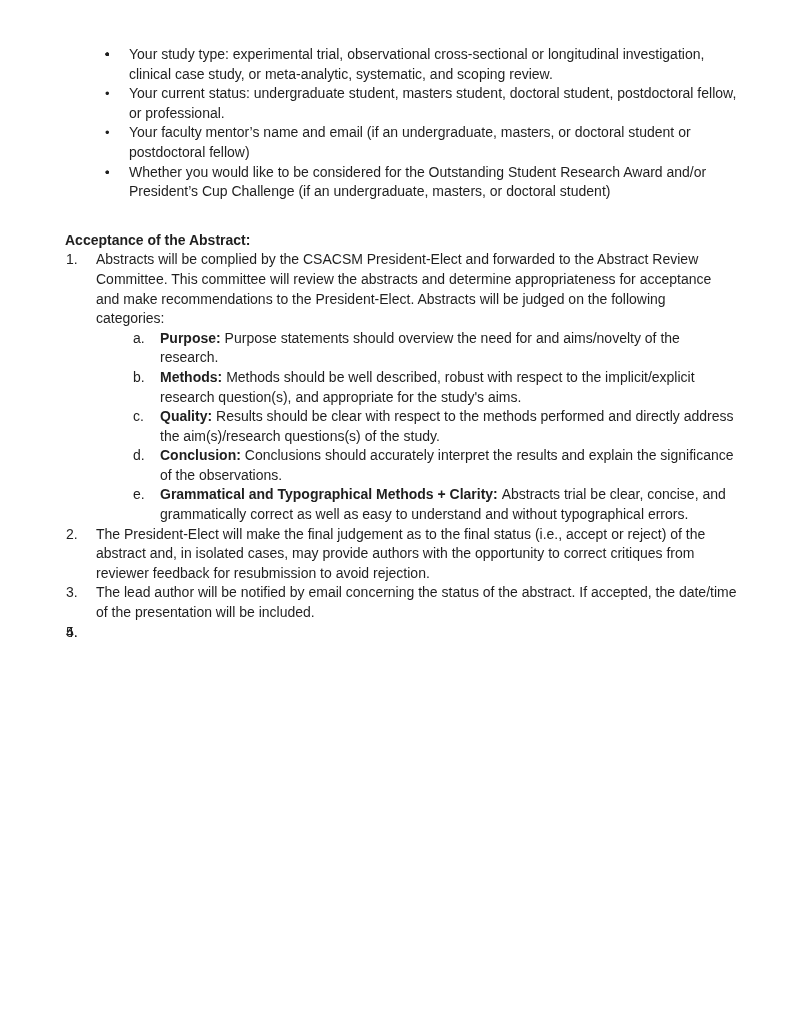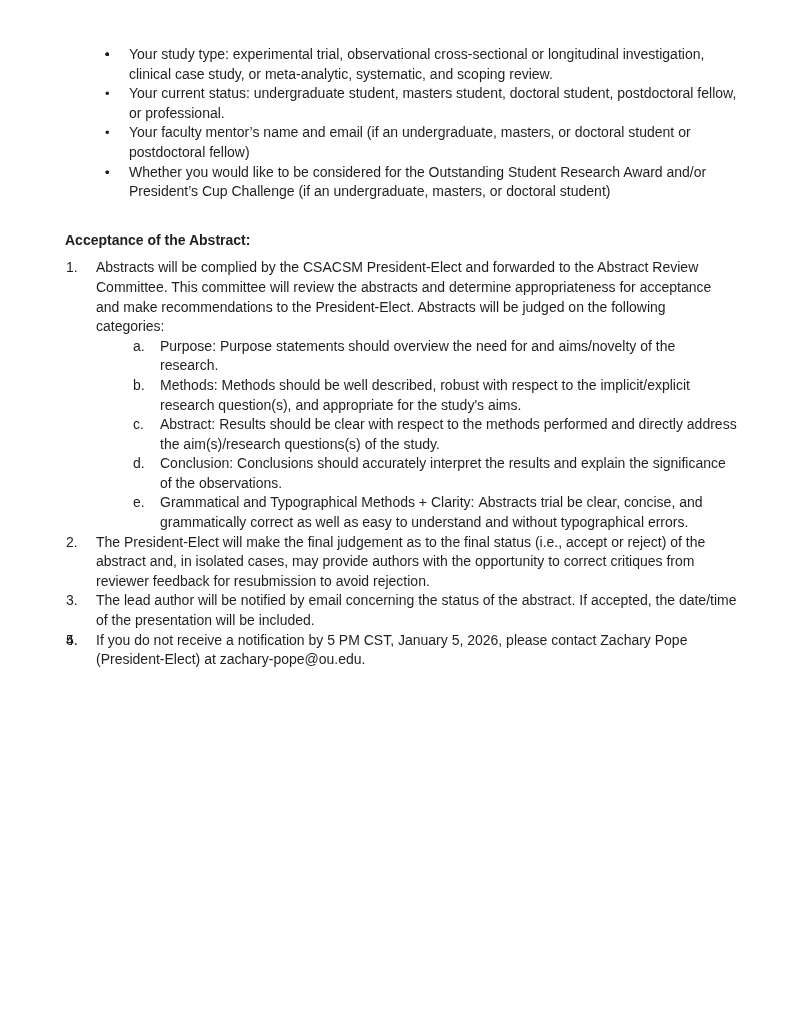--- a/index.html
+++ b/index.html
@@ -28,31 +28,31 @@
   .bullet-item { position: relative; padding-left: 64px; }
   .bullet-marker {
     position: absolute;
     left: 40px;
     top: 0;
     font-size: 13px;
   }
   
   .section-heading {
     font-weight: bold;
-    margin: 29px 0 8px 0;
+    margin: 29px 0 0 0;
   }
   
   .numbered-list { margin: 0; padding: 0; list-style: none; }
   .numbered-item { position: relative; padding-left: 31px; }
   .item-number { position: absolute; left: 1px; top: 0; }
   
   .criteria-list { margin: 0; padding: 0; list-style: none; }
   .criteria-item { position: relative; padding-left: 64px; }
   .criteria-letter { position: absolute; left: 37px; top: 0; }
-  .criteria-label { font-weight: normal; margin-right: 0.28em; }
+  .criteria-label { font-weight: bold; margin-right: 0.28em; }
 </style>
 </head>
 <body>
 
 <div class="page">
 
   <ul class="bullet-list">
     <li class="bullet-item"><span class="bullet-marker">•</span></li>
     <li class="bullet-item"><span class="bullet-marker">•</span></li>
     <li class="bullet-item"><span class="bullet-marker">•</span></li>
@@ -65,37 +65,37 @@
 
   <p class="section-heading">Acceptance of the Abstract:</p>
 
   <ol class="numbered-list">
 
     <li class="numbered-item">
       <span class="item-number">1.</span><span>Abstracts will be complied by the CSACSM President-Elect and forwarded to the Abstract Review Committee. This committee will review the abstracts and determine appropriateness for acceptance and make recommendations to the President-Elect. Abstracts will be judged on the following categories:</span>
       <ol class="criteria-list">
         <li class="criteria-item"><span class="criteria-letter">a.</span><span class="criteria-label">Purpose:</span><span>Purpose statements should overview the need for and aims/novelty of the research.</span></li>
         <li class="criteria-item"><span class="criteria-letter">b.</span><span class="criteria-label">Methods:</span><span>Methods should be well described, robust with respect to the implicit/explicit research question(s), and appropriate for the study's aims.</span></li>
-        <li class="criteria-item"><span class="criteria-letter">c.</span><span class="criteria-label">Abstract:</span><span>Results should be clear with respect to the methods performed and directly address the aim(s)/research questions(s) of the study.</span></li>
+        <li class="criteria-item"><span class="criteria-letter">c.</span><span class="criteria-label">Quality:</span><span>Results should be clear with respect to the methods performed and directly address the aim(s)/research questions(s) of the study.</span></li>
         <li class="criteria-item"><span class="criteria-letter">d.</span><span class="criteria-label">Conclusion:</span><span>Conclusions should accurately interpret the results and explain the significance of the observations.</span></li>
         <li class="criteria-item"><span class="criteria-letter">e.</span><span class="criteria-label">Grammatical and Typographical Methods + Clarity:</span><span>Abstracts trial be clear, concise, and grammatically correct as well as easy to understand and without typographical errors.</span></li>
       </ol>
     </li>
 
     <li class="numbered-item">
       <span class="item-number">2.</span><span>The President-Elect will make the final judgement as to the final status (i.e., accept or reject) of the abstract and, in isolated cases, may provide authors with the opportunity to correct critiques from reviewer feedback for resubmission to avoid rejection.</span>
     </li>
 
     <li class="numbered-item">
       <span class="item-number">3.</span><span>The lead author will be notified by email concerning the status of the abstract. If accepted, the date/time of the presentation will be included.</span>
     </li>
 
     <li class="numbered-item">
       <span class="item-number">4.</span>
     </li>
 
     <li class="numbered-item">
-      <span class="item-number">5.</span><span>If you do not receive a notification by 5 PM CST, January 5, 2026, please contact Zachary Pope (President-Elect) at zachary-pope@ou.edu.</span>
+      <span class="item-number">5.</span>
     </li>
 
   </ol>
 
 </div>
 
 </body></html>

